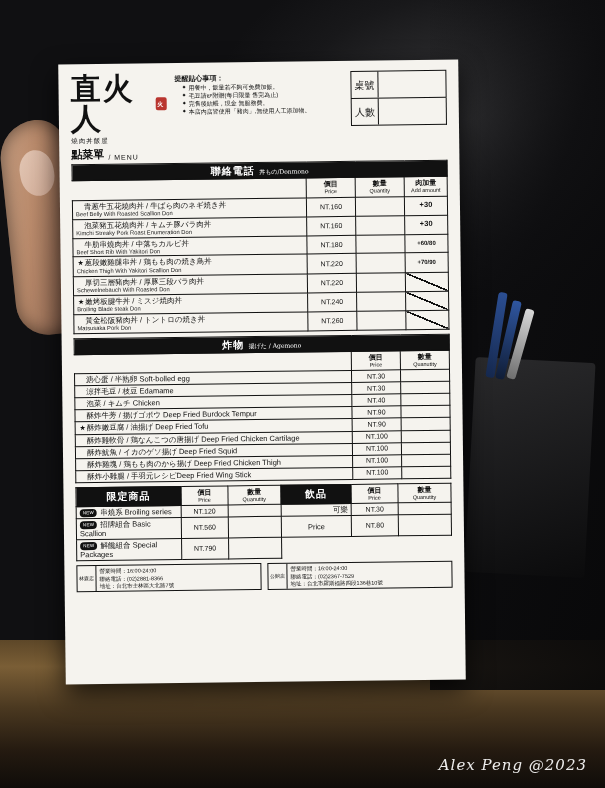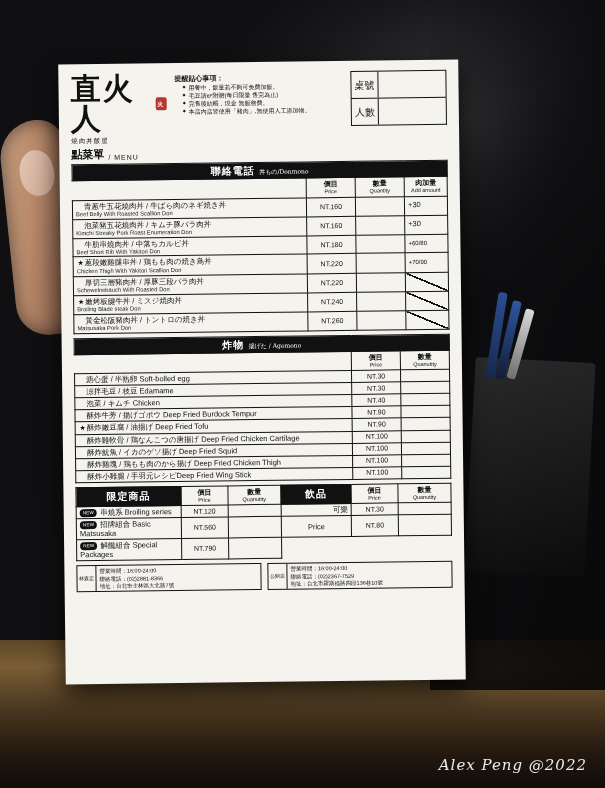--- a/index.html
+++ b/index.html
@@ -95,21 +95,21 @@
   td,th{border:1px solid #111;padding:1px 3px;vertical-align:middle;}
   .band{background:#111;color:#fff;text-align:center;font-family:"DejaVu Serif",serif;
     font-size:10px;font-weight:700;letter-spacing:1px;padding:2px;}
   .band small{font-size:6px;font-weight:400;letter-spacing:0;}
   .hcell{text-align:center;font-size:6.5px;line-height:1.15;padding:2px 1px;}
   .hcell b{display:block;font-size:7px;font-weight:700;}
   .hcell i{display:block;font-style:normal;font-size:5.5px;}
   .item{font-size:7.5px;line-height:1.2;}
   .item .en{font-size:5.8px;display:block;color:#222;}
   .price{text-align:center;font-size:7px;white-space:nowrap;}
-  .addamt{font-size:7.5px;font-weight:400;}
+  .addamt{text-align:center;font-size:7.5px;font-weight:700;}
   .qty{width:42px;}
   .star{display:inline-block;width:8px;text-align:center;font-size:7px;}
   .slash{position:relative;}
   .slash:after{
     content:"";position:absolute;left:0;top:0;right:0;bottom:0;
     background:linear-gradient(to top right, transparent 47.5%, #111 47.5%, #111 52.5%, transparent 52.5%);
   }
   .newtag{
     display:inline-block;background:#111;color:#fff;border-radius:7px;
     font-size:4.5px;padding:1px 3px;margin-right:3px;letter-spacing:.3px;
@@ -339,21 +339,21 @@
       </tr>
       <tr>
         <td class="item"><span class="newtag">NEW</span><span>串燒系 Broiling series</span></td>
         <td class="price">NT.120</td>
         <td class="qty"></td>
         <td class="item" style="text-align:right">可樂</td>
         <td class="price">NT.30</td>
         <td class="qty"></td>
       </tr>
       <tr>
-        <td class="item"><span class="newtag">NEW</span><span>招牌組合 Basic Matsusaka</span></td>
+        <td class="item"><span class="newtag">NEW</span><span>招牌組合 Basic Scallion</span></td>
         <td class="price">NT.560</td>
         <td class="qty"></td>
         <td class="item" style="text-align:center">Price</td>
         <td class="price">NT.80</td>
         <td class="qty"></td>
       </tr>
       <tr>
         <td class="item"><span class="newtag">NEW</span><span>解饞組合 Special Packages</span></td>
         <td class="price">NT.790</td>
         <td class="qty"></td>
@@ -377,13 +377,13 @@
           <div>營業時間：16:00-24:00</div>
           <div>聯絡電話：(02)2367-7529</div>
           <div>地址：台北市羅斯福路四段136巷10號</div>
         </div>
       </div>
     </div>
 
   </div>
 </div>
 
-<div class="sig">Alex Peng  @2022</div>
+<div class="sig">Alex Peng  @2023</div>
 
 </body></html>

